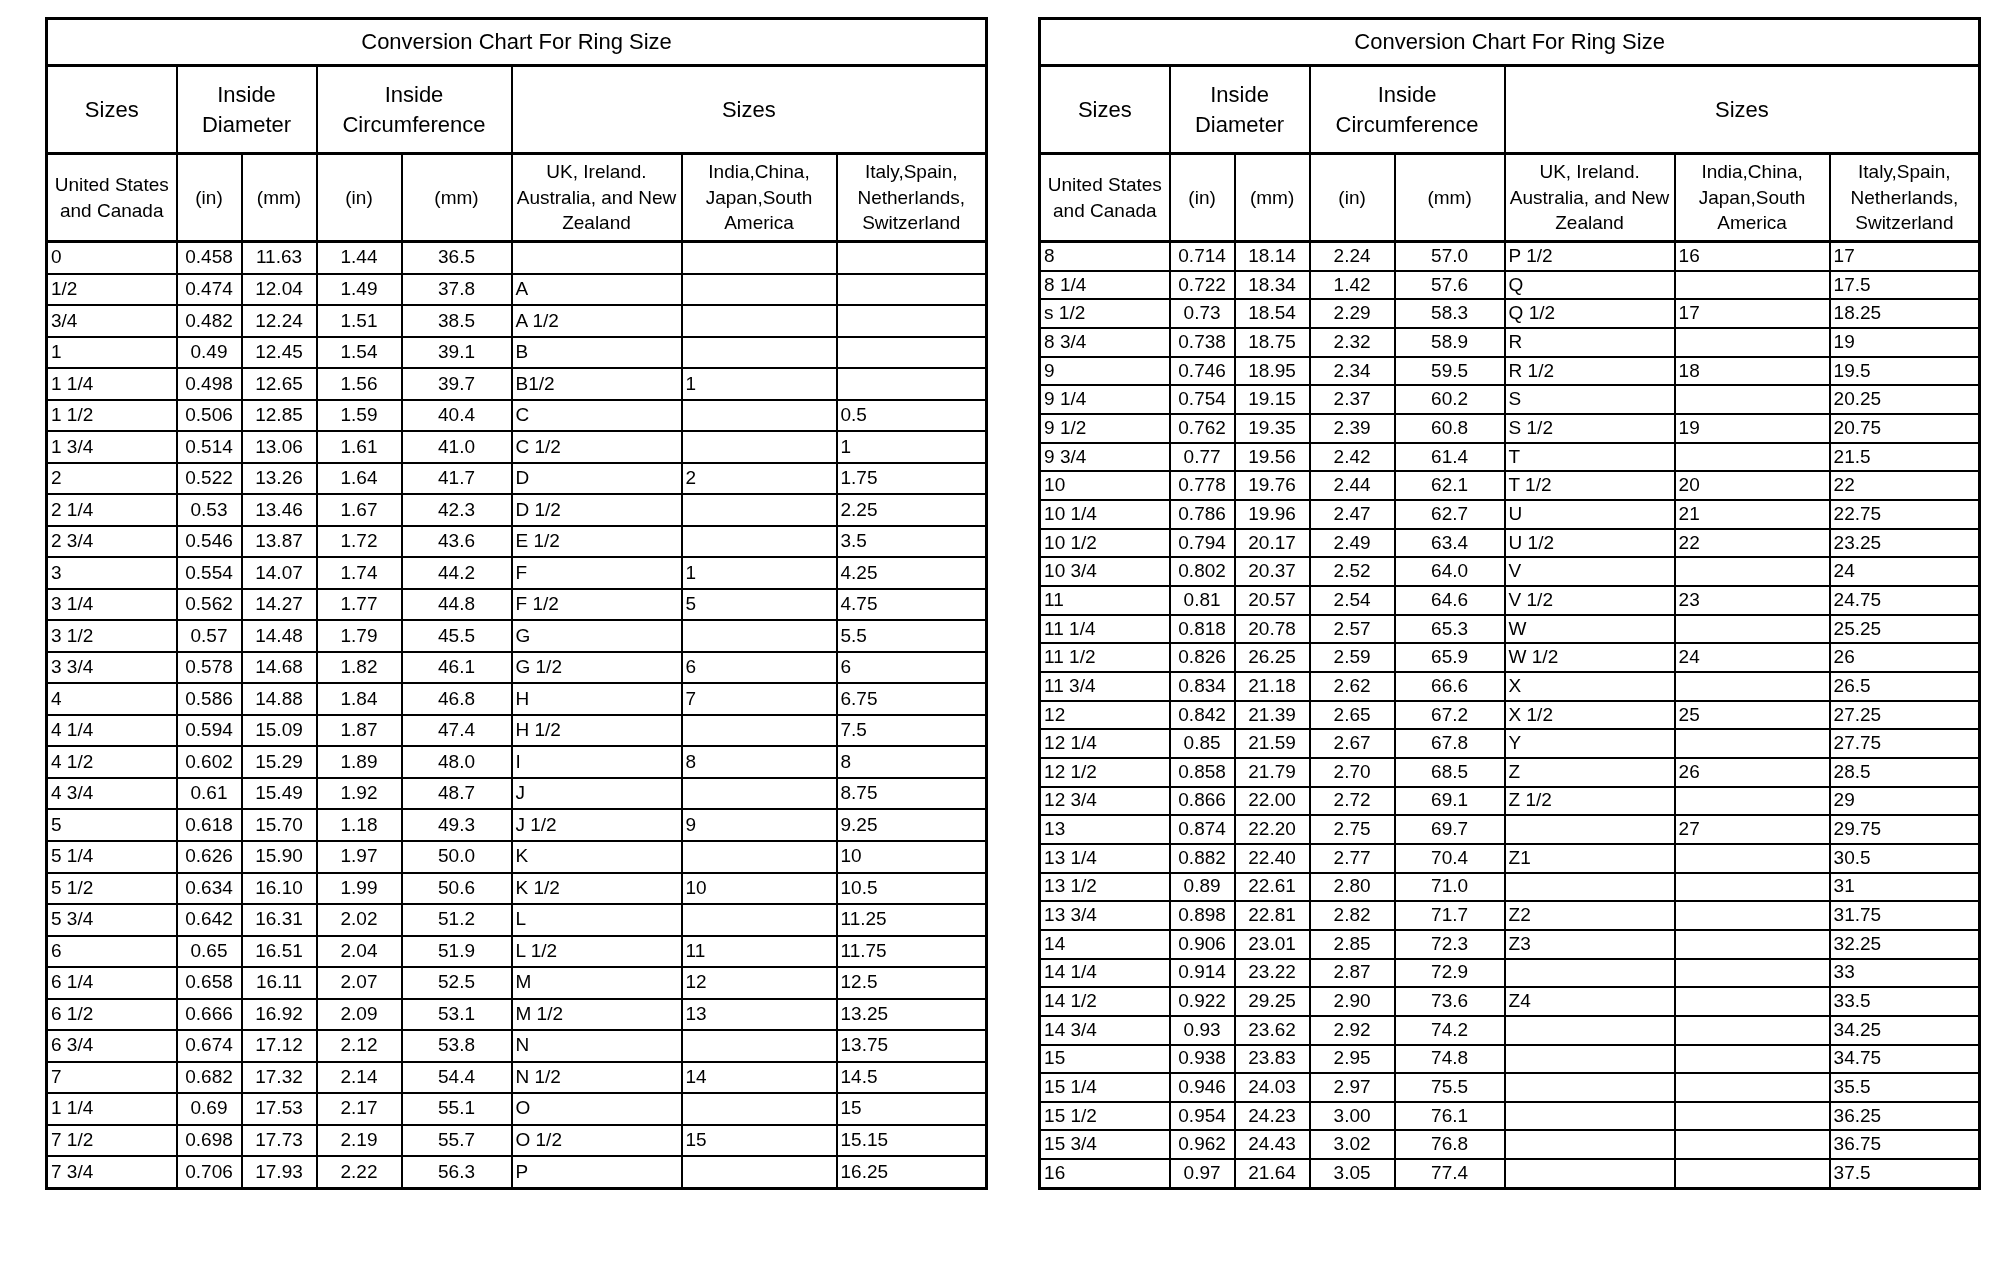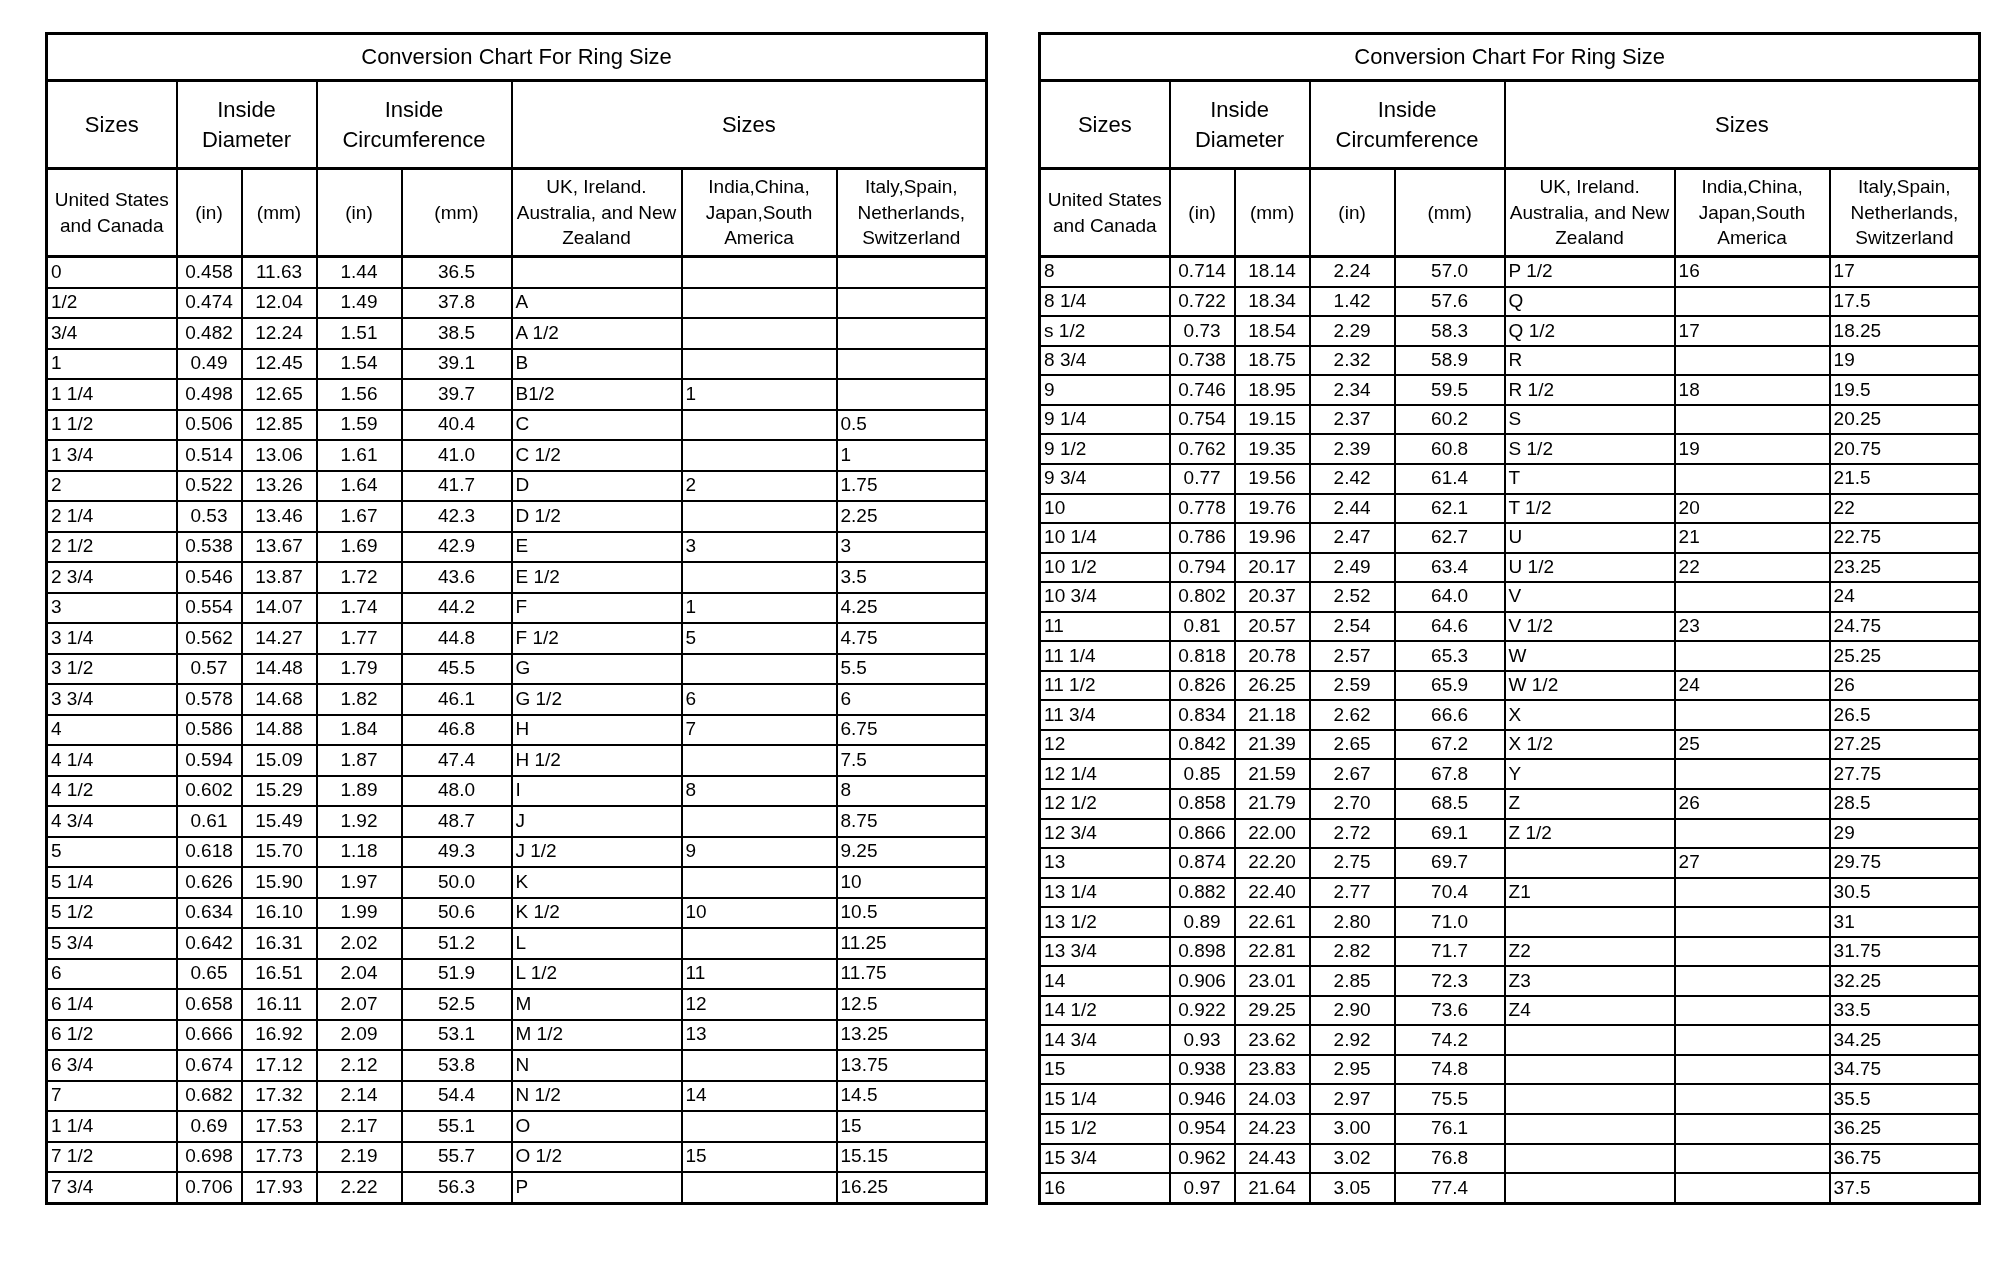--- a/index.html
+++ b/index.html
@@ -2,21 +2,21 @@
 <html><head>
 <meta charset="utf-8">
 <style>
   html,body { margin:0; padding:0; background:#ffffff; }
   body {
     width:2000px; height:1264px;
     font-family:"Liberation Sans", sans-serif;
     color:#000;
   }
   .page { width:2000px; height:1264px; overflow:hidden; }
-  .tables { display:flex; gap:50px; padding:32px 0 0 45px; }
+  .tables { display:flex; gap:50px; padding:17px 0 0 45px; }
   table.ring {
     border-collapse:collapse;
     table-layout:fixed;
     width:940px; height:1173px;
     border:3px solid #000;
     background:#fff;
   }
   table.ring th, table.ring td {
     border:2px solid #000;
     font-weight:normal;
@@ -158,30 +158,20 @@
             <td class="l">2 1/4</td>
             <td class="c">0.53</td>
             <td class="c">13.46</td>
             <td class="c">1.67</td>
             <td class="c">42.3</td>
             <td class="l">D 1/2</td>
             <td class="l"></td>
             <td class="l">2.25</td>
           </tr>
           <tr>
-            <td class="l">2 1/2</td>
-            <td class="c">0.538</td>
-            <td class="c">13.67</td>
-            <td class="c">1.69</td>
-            <td class="c">42.9</td>
-            <td class="l">E</td>
-            <td class="l">3</td>
-            <td class="l">3</td>
-          </tr>
-          <tr>
             <td class="l">2 3/4</td>
             <td class="c">0.546</td>
             <td class="c">13.87</td>
             <td class="c">1.72</td>
             <td class="c">43.6</td>
             <td class="l">E 1/2</td>
             <td class="l"></td>
             <td class="l">3.5</td>
           </tr>
           <tr>
@@ -664,20 +654,30 @@
             <td class="l">14</td>
             <td class="c">0.906</td>
             <td class="c">23.01</td>
             <td class="c">2.85</td>
             <td class="c">72.3</td>
             <td class="l">Z3</td>
             <td class="l"></td>
             <td class="l">32.25</td>
           </tr>
           <tr>
+            <td class="l">14 1/4</td>
+            <td class="c">0.914</td>
+            <td class="c">23.22</td>
+            <td class="c">2.87</td>
+            <td class="c">72.9</td>
+            <td class="l"></td>
+            <td class="l"></td>
+            <td class="l">33</td>
+          </tr>
+          <tr>
             <td class="l">14 1/2</td>
             <td class="c">0.922</td>
             <td class="c">29.25</td>
             <td class="c">2.90</td>
             <td class="c">73.6</td>
             <td class="l">Z4</td>
             <td class="l"></td>
             <td class="l">33.5</td>
           </tr>
           <tr>

